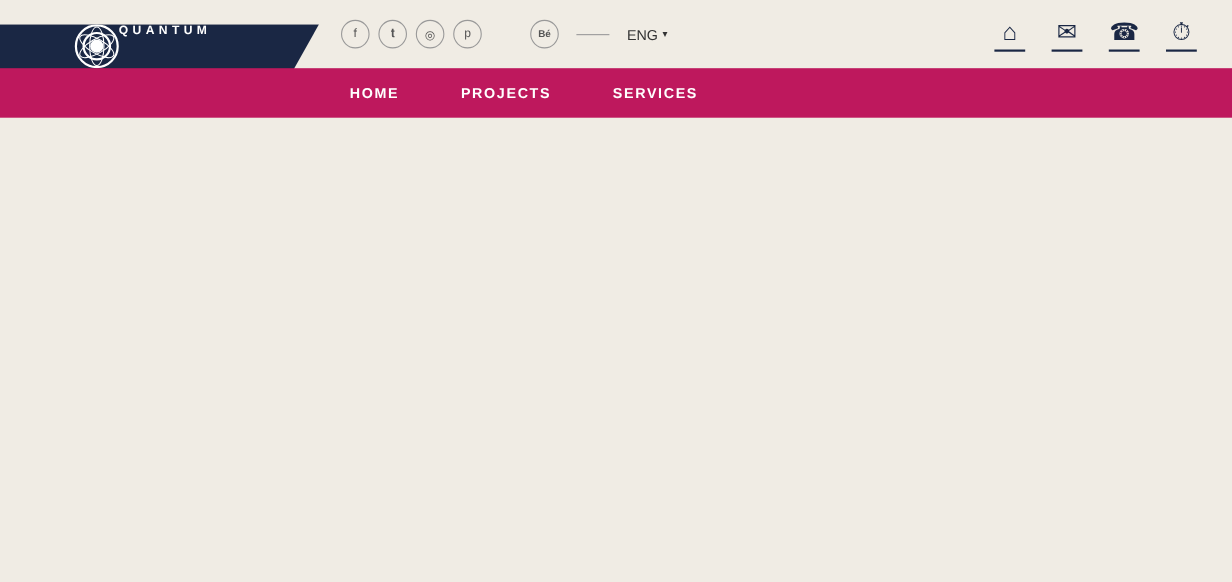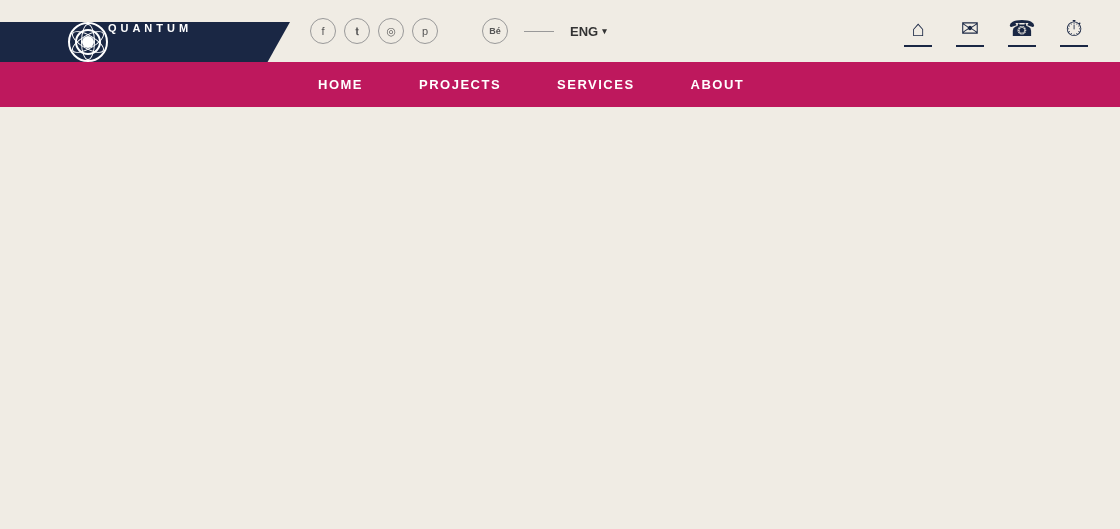--- a/index.html
+++ b/index.html
@@ -128,21 +128,21 @@
       margin: 0 8px;
     }
 
     .lang-selector {
       display: flex;
       align-items: center;
       gap: 4px;
       font-size: 13px;
       color: #333;
       cursor: pointer;
-      font-weight: 700;
+      font-weight: 400;
     }
 
     .lang-arrow {
       font-size: 9px;
       color: #333;
     }
 
     .top-bar-right {
       display: flex;
       align-items: center;
@@ -363,21 +363,20 @@
       <div class="icon-underline"></div>
     </div>
   </div>
 </div>
 
 <nav class="nav-bar">
   <div class="nav-links">
     <a class="nav-link">HOME</a>
     <a class="nav-link">PROJECTS</a>
     <a class="nav-link">SERVICES</a>
-    <a class="nav-link">ABOUT</a>
   </div>
 </nav>
 
 <section class="hero">
 
   <div class="hero-image-area">
     <div class="factory-bg"></div>
 
     <svg style="position:absolute;inset:0;width:100%;height:100%;opacity:0.95;" viewBox="0 0 1120 420" preserveAspectRatio="xMidYMid slice">
 

